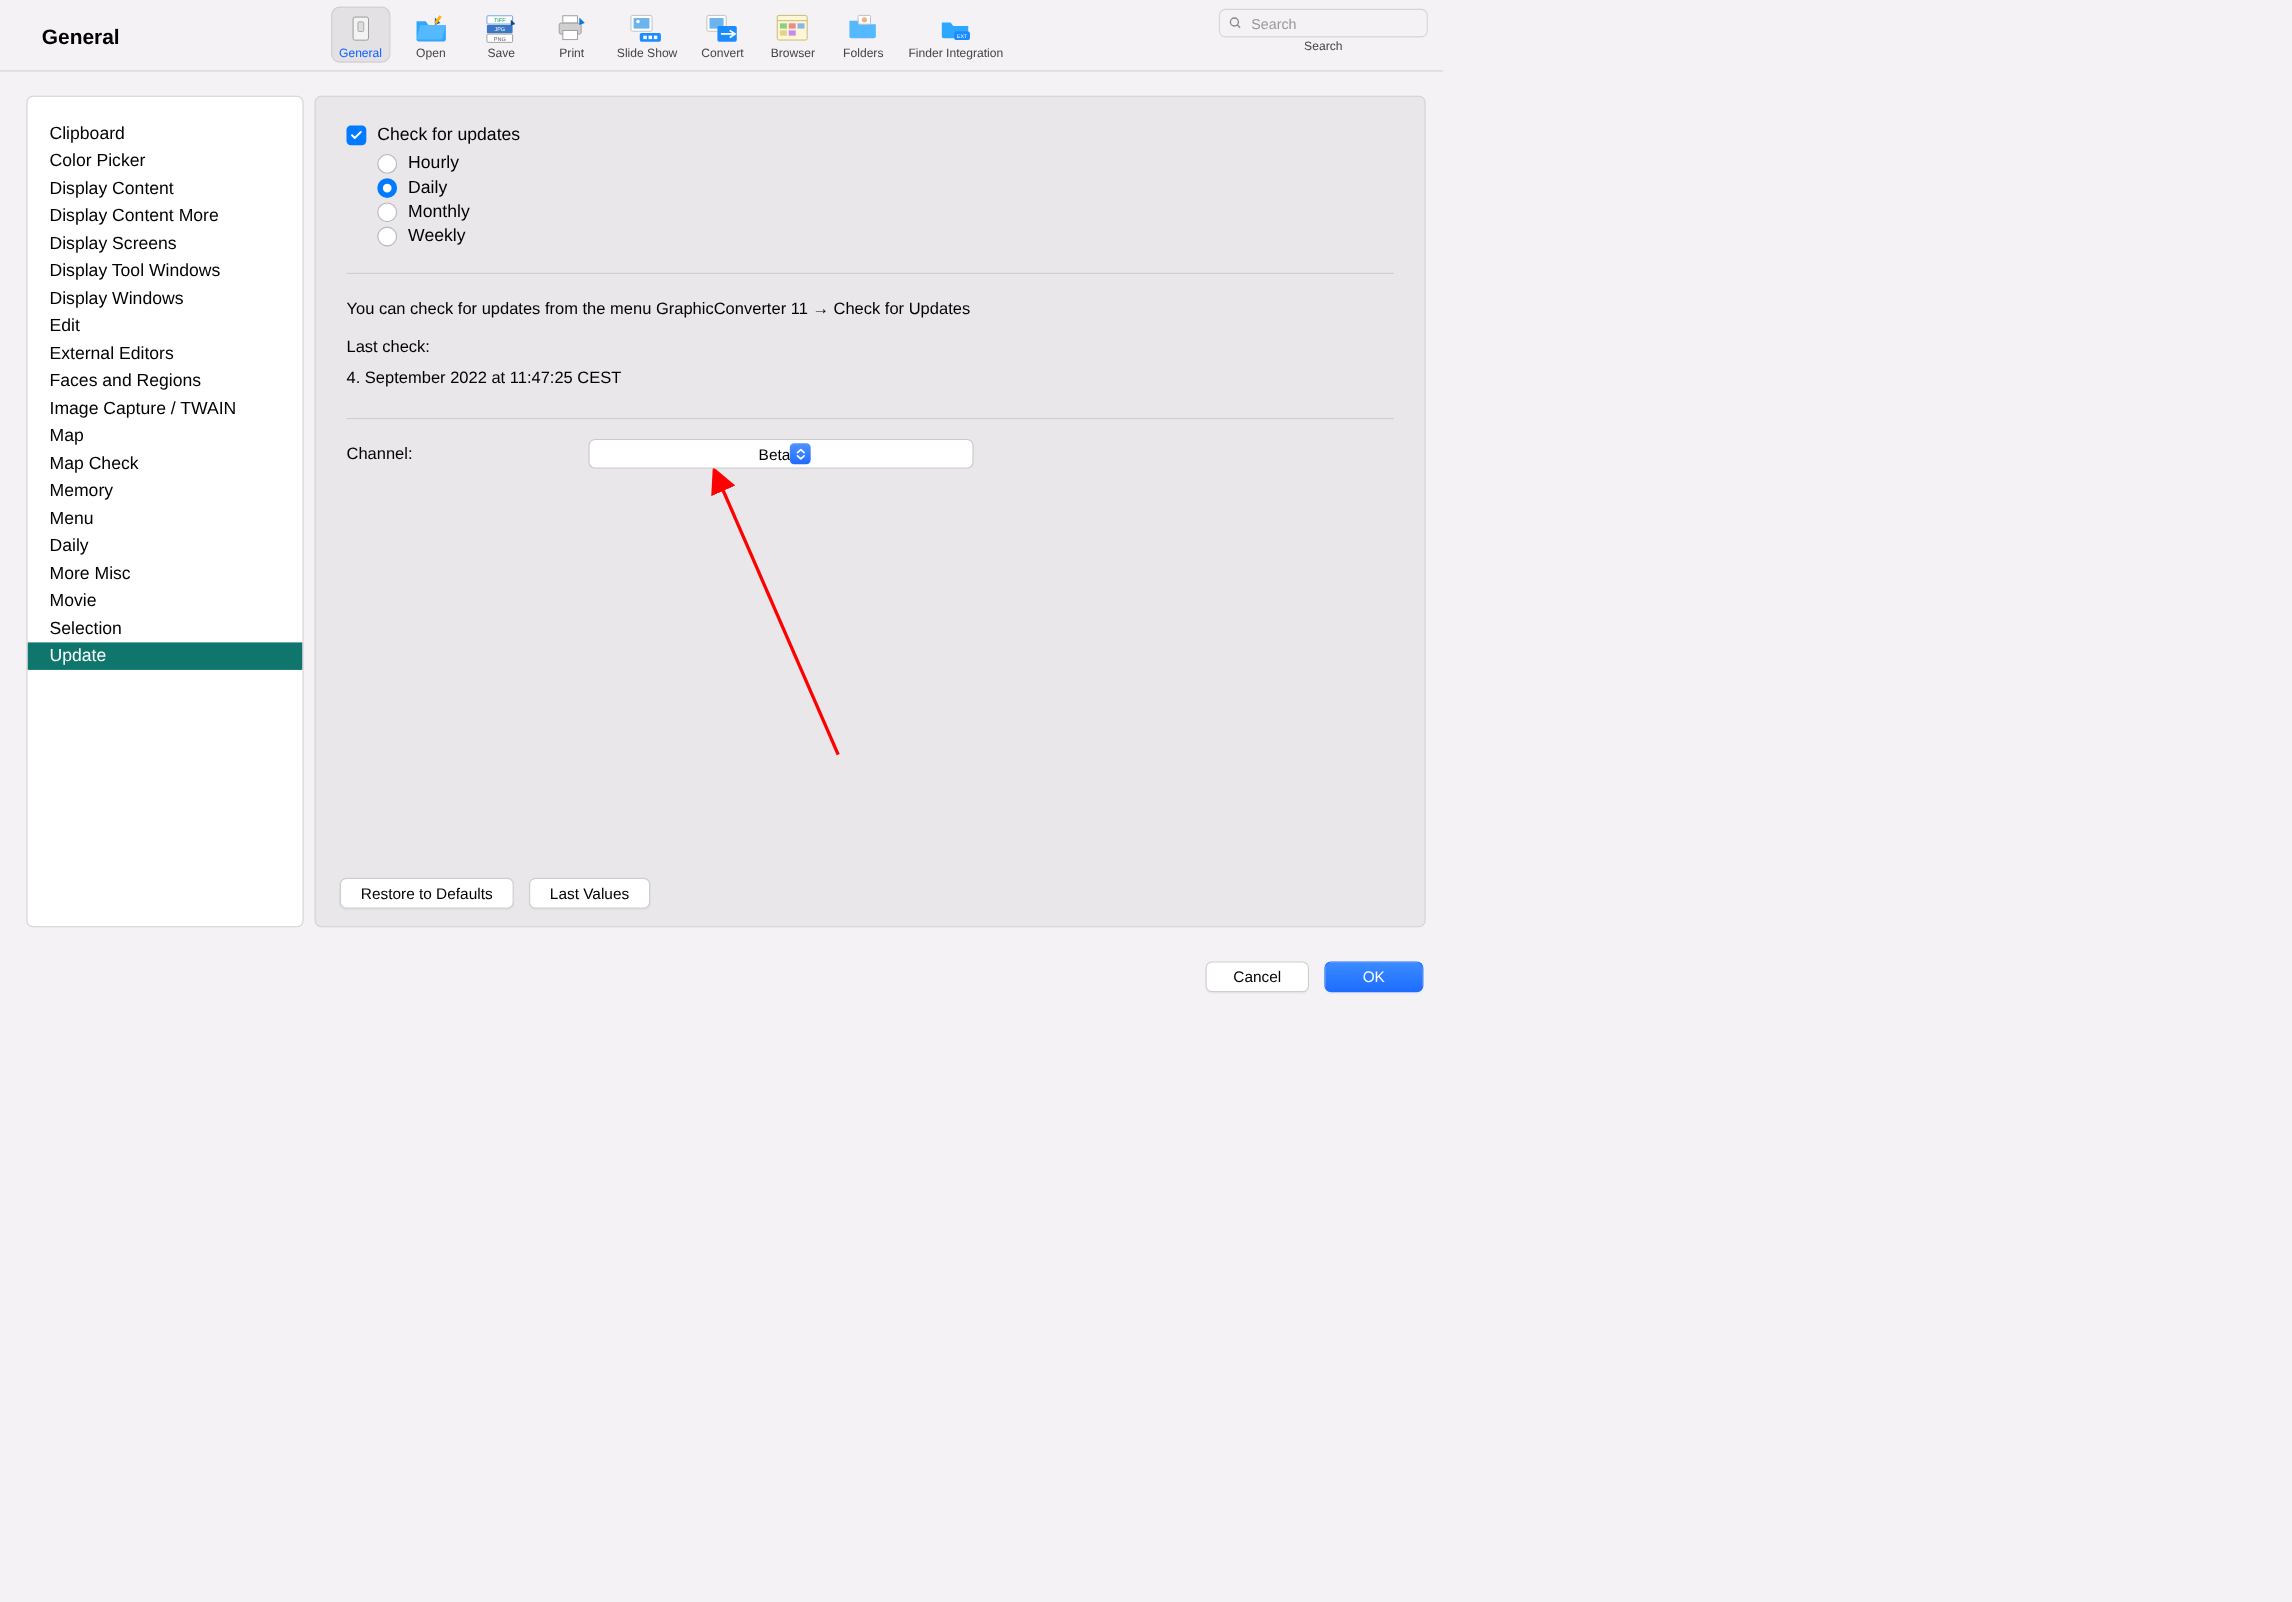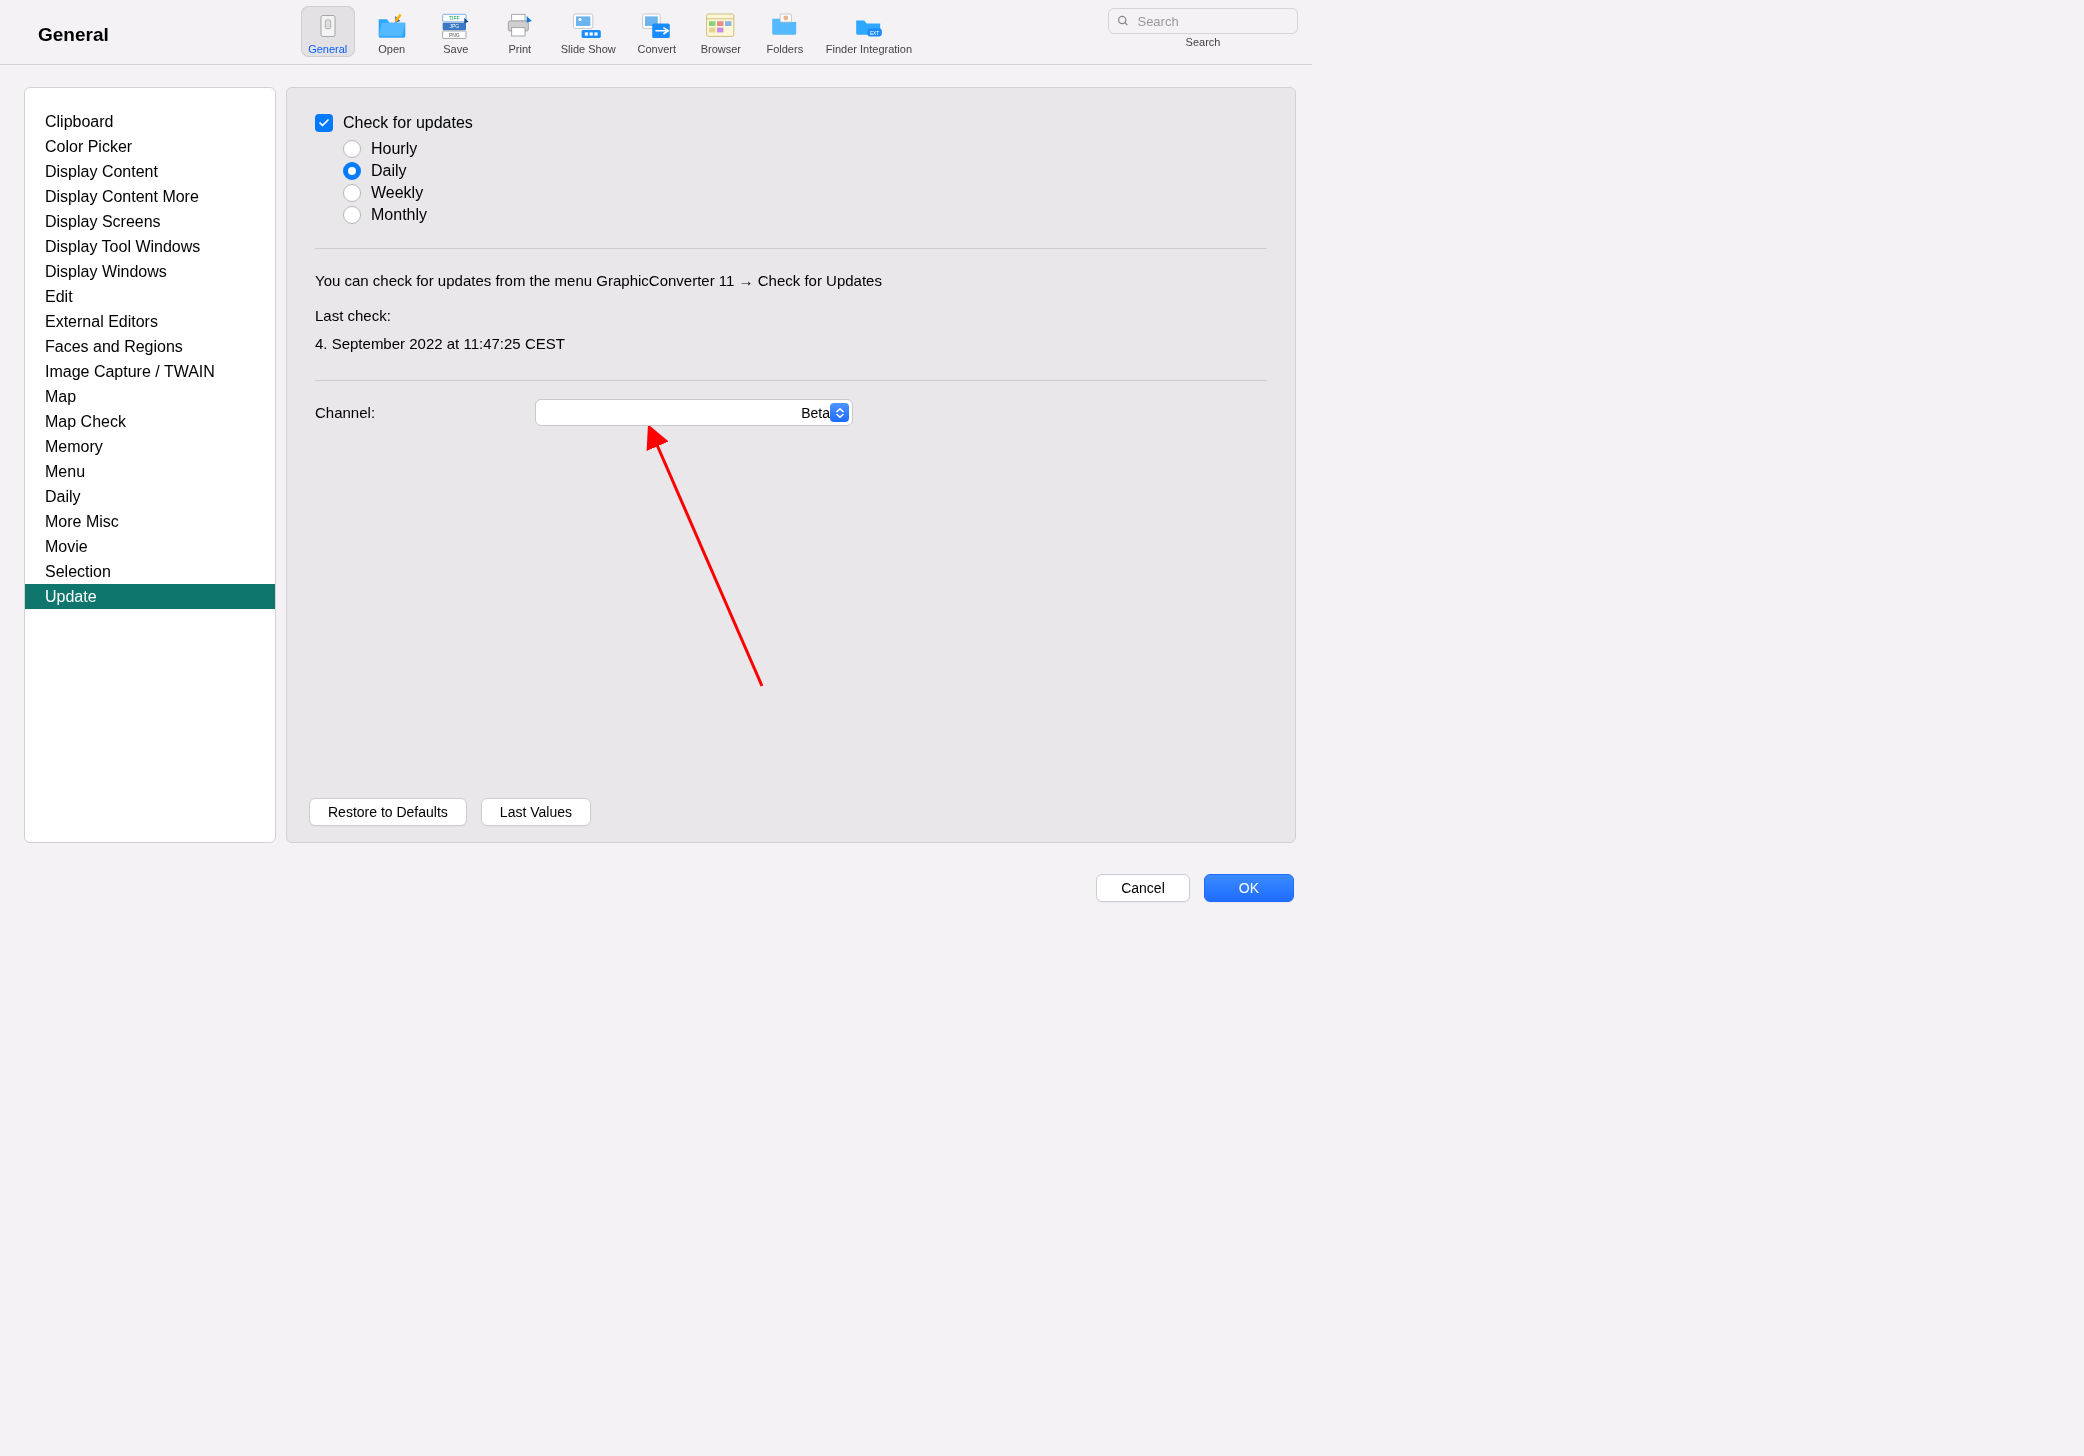--- a/index.html
+++ b/index.html
@@ -139,25 +139,25 @@
   .radio.sel{border:5px solid var(--accent);}
   
   hr.sep{border:none;border-top:1px solid #cfcdd1;margin:22px 0 18px 0;}
 
   .info-text{font-size:15px;line-height:28px;}
 
   
   .channel-row{display:flex;align-items:center;gap:160px;margin-top:10px;}
   .channel-row .lbl{font-size:15px;}
   .select{
-    width:318px;height:27px;
+    width:350px;height:27px;
     border:1px solid #c9c7cc;
     border-radius:6px;
     background:#fff;
-    display:flex;align-items:center;justify-content:flex-end;
+    display:flex;align-items:center;justify-content:center;
     padding:0 3px 0 10px;
     font-size:14px;
   }
   .select .caret{
     width:19px;height:19px;border-radius:4px;background:#3b82f6;
     background:linear-gradient(180deg,#4f93ff,#1f6dff);
     display:flex;align-items:center;justify-content:center;
   }
 
   
@@ -346,25 +346,25 @@
         <div class="radio-row">
           <span class="radio"></span>
           <span>Hourly</span>
         </div>
         <div class="radio-row">
           <span class="radio sel"></span>
           <span>Daily</span>
         </div>
         <div class="radio-row">
           <span class="radio"></span>
-          <span>Weekly</span>
+          <span>Monthly</span>
         </div>
         <div class="radio-row">
           <span class="radio"></span>
-          <span>Monthly</span>
+          <span>Weekly</span>
         </div>
       </div>
 
     <hr class="sep">
 
     <div class="info-text">You can check for updates from the menu GraphicConverter 11 → Check for Updates</div>
     <div class="info-text" style="margin-top:7px">Last check:</div>
     <div class="info-text">4. September 2022 at 11:47:25 CEST</div>
 
     <hr class="sep">

